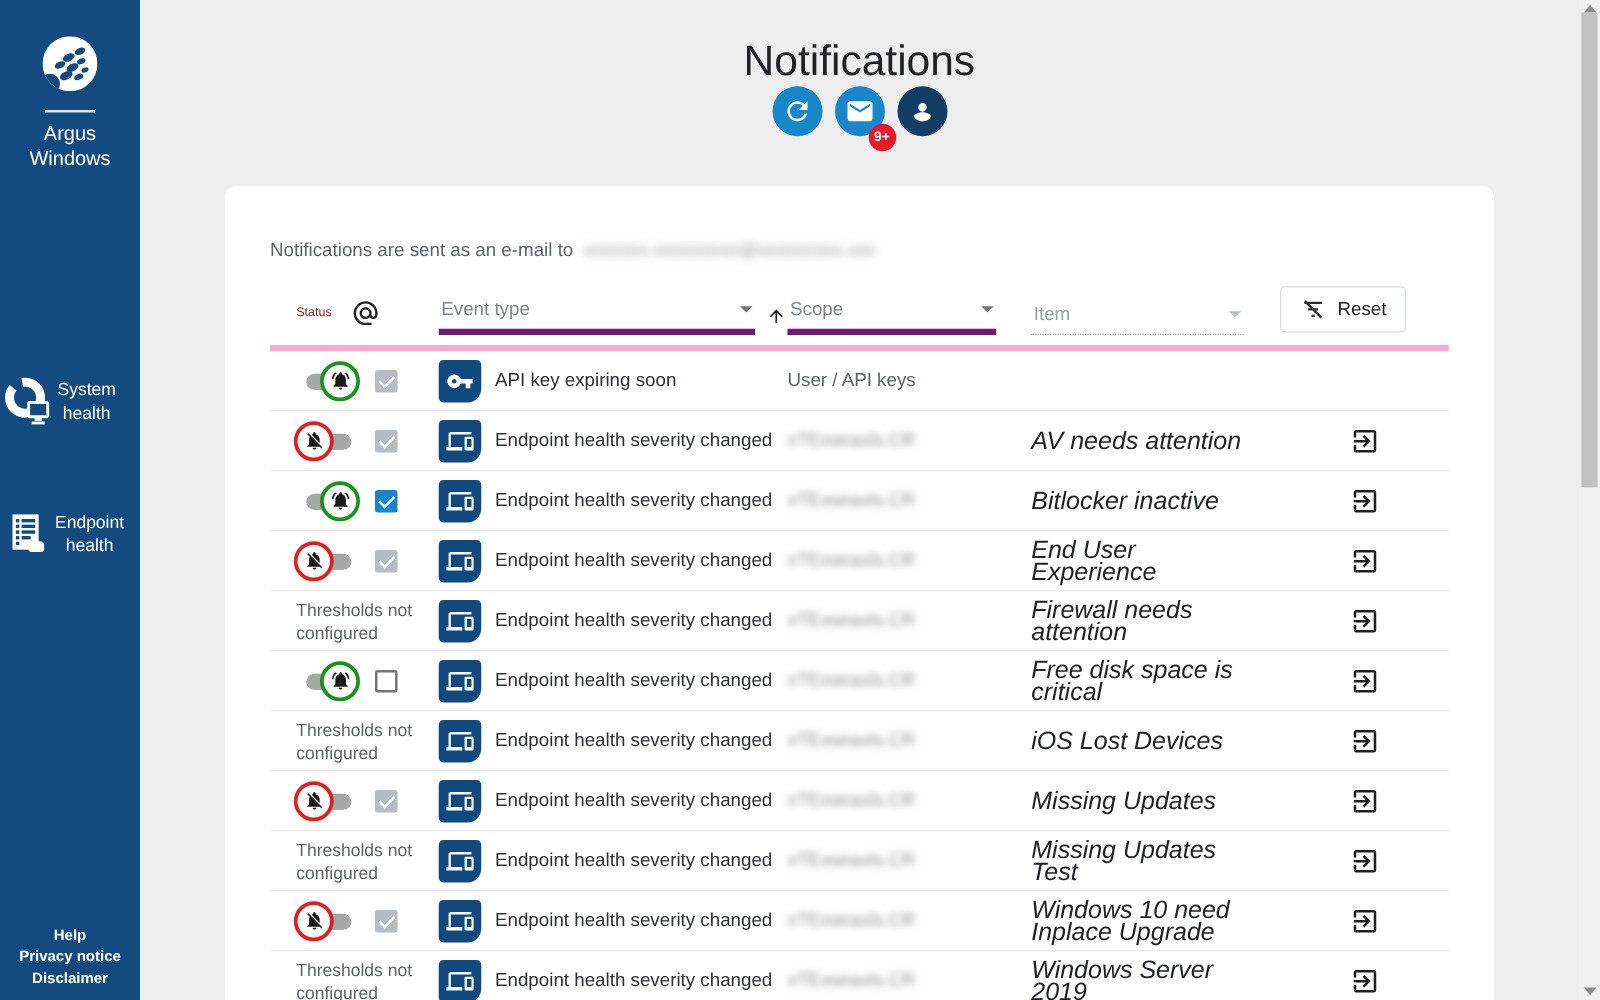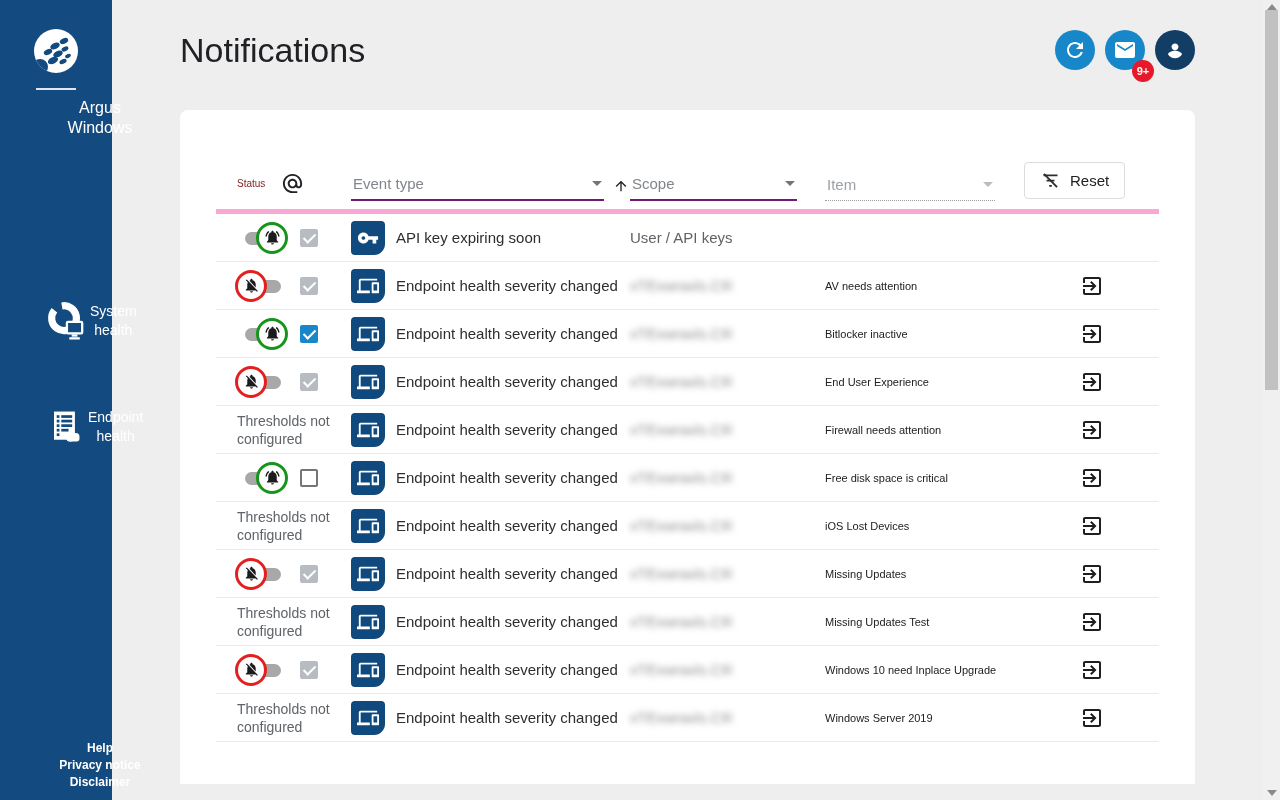--- a/index.html
+++ b/index.html
@@ -1,70 +1,70 @@
 <!DOCTYPE html>
 <html><head>
 <meta charset="utf-8">
 <style>
   * { box-sizing: border-box; margin: 0; padding: 0; }
   html,body { width:1280px; height:800px; overflow:hidden; font-family:"Liberation Sans",sans-serif; background:#eeeeee; }
 
   
-  .sidebar { position:fixed; left:0; top:0; width:112px; height:800px; background:#134a80; z-index:5;padding-left:44px; }
+  .sidebar { position:fixed; left:0; top:0; width:112px; height:800px; background:#134a80; z-index:5; }
   .logo-wrap { position:absolute; top:29px; left:0; width:112px; display:flex; justify-content:center; }
   .logo-divider { position:absolute; top:88px; left:36px; width:40px; height:2px; background:#dfe6ee; }
   .app-name { position:absolute; top:98px; width:112px; text-align:center; color:#fff; font-size:16px; line-height:20px; }
   .nav-item { position:absolute; width:112px; display:flex; flex-direction:row; align-items:center; gap:4px; color:#fff; cursor:pointer; }
   .nav-item .nav-label { font-size:14px; line-height:19px; text-align:center; }
   .nav-sys { top:300px; }
   .nav-end { top:407px; }
   .sidebar-footer { position:absolute; bottom:9px; width:112px; text-align:center; color:#fff; font-size:12px; font-weight:bold; line-height:17px; }
   .sidebar-footer div { cursor:pointer; }
 
   
   .main { margin-left:112px; width:1151px; }
-  .header { display:flex; align-items:center; justify-content:space-between; padding:30px 68px 0 68px; }
+  .header { display:flex; align-items:center; justify-content:space-between; padding:30px 68px 0 68px;flex-direction:column; }
   .page-title { font-size:34px; color:#202124; font-weight:400; }
   .header-actions { display:flex; gap:10px; }
   .hbtn { width:40px; height:40px; border-radius:50%; border:none; display:flex; align-items:center; justify-content:center; cursor:pointer; position:relative; }
   .hbtn.light { background:#1787c9; }
   .hbtn.dark { background:#123e66; }
   .badge { position:absolute; right:-9px; bottom:-12px; min-width:22px; height:22px; border-radius:11px; background:#e6192a; color:#fff; font-size:11px; font-weight:bold; display:flex; align-items:center; justify-content:center; padding:0 4px; }
 
   
   .card { margin:40px 68px 0 68px; background:#fff; border-radius:8px 8px 0 0; padding:32px 36px 0 36px; height:674px; overflow:hidden; }
   .card-title { font-size:22px; font-weight:bold; color:#202124; }
   .email-line { margin-top:11px; font-size:15px; color:#5f6368; }
   .blurred-email { filter:blur(3.5px); color:#9b9b9b; margin-left:4px; }
 
   
   .filter-row { display:flex; align-items:flex-end; margin-top:19px; height:40px; }
   .f-status { width:135px; padding-left:21px; display:flex; align-items:center; gap:16px; padding-bottom:6px; }
   .status-label { font-size:10px; font-weight:normal; color:#7f1d1d; }
   .f-event { width:279px; display:flex; align-items:flex-end; }
   .f-scope { width:195px; } .f-item { width:199px; }
   .f-actions { flex:1; display:flex; align-items:center; padding-bottom:2px; }
-  .select { display:flex; align-items:center; justify-content:space-between; border-bottom:2px solid #701a75; padding:6px 2px 7px 2px; cursor:pointer; }
+  .select { display:flex; align-items:center; justify-content:space-between; border-bottom:5px solid #701a75; padding:6px 2px 7px 2px; cursor:pointer; }
   .select .sel-label { font-size:15px; color:#80868b; }
   .caret { width:0; height:0; border-left:5px solid transparent; border-right:5px solid transparent; border-top:5px solid #757575; }
   .sel-event { width:253px; }
   .sel-scope { width:167px; }
   .sel-item { width:170px; border-bottom:1px dotted #9e9e9e; }
   .sel-item .sel-label { color:#9aa0a6; }
   .sel-item .caret { border-top-color:#b9bdc2; }
   .sort-arrow { margin:0 0 7px 9px; cursor:pointer; }
   .reset-btn { display:flex; align-items:center; gap:9px; height:37px; padding:0 15px; background:#fff; border:1px solid #dadce0; border-radius:4px; font-size:15px; color:#202124; cursor:pointer; }
 
   
   .table { margin-top:8px; border-top:5px solid #f9a8d4; }
   .row { display:flex; align-items:center; height:48px; border-bottom:1px solid #e9e9e9; }
   .col-status { width:135px; padding-left:21px; display:flex; align-items:center; flex:none; }
   .col-event { width:279px; display:flex; align-items:center; gap:11px; flex:none; }
   .col-scope { width:195px; flex:none; font-size:15px; color:#5f6368; }
-  .col-item { width:199px; flex:none; font-size:11px; color:#202124; line-height:18px; padding-right:14px; }
+  .col-item { width:199px; flex:none; font-size:20px; color:#202124; line-height:18px; padding-right:14px;font-style:italic; }
   .col-actions { flex:1; display:flex; justify-content:center; }
   .thresholds { font-size:14px; color:#5f6368; line-height:18px; width:100px; }
   .blurred { filter:blur(3px); color:#8f8f8f; }
 
   .toggle { position:relative; width:50px; height:32px; flex:none; cursor:pointer; }
   .toggle .track { position:absolute; left:8px; top:10px; width:36px; height:13px; border-radius:7px; background:#a8a8a8; }
   .toggle .thumb { position:absolute; top:0; width:32px; height:32px; border-radius:50%; background:#fff; border:3px solid #000; display:flex; align-items:center; justify-content:center; }
   .toggle.on .thumb { left:19px; border-color:#17941b; }
   .toggle.off .thumb { left:-2px; border-color:#e3201f; }
 
@@ -178,20 +178,24 @@
       </button>
       <button class="hbtn dark">
         <svg width="26" height="26" viewBox="0 0 24 24" fill="#fff">
             <path d="M12 5.9c1.77 0 3.2 1.43 3.2 3.2s-1.43 3.2-3.2 3.2-3.2-1.43-3.2-3.2 1.43-3.2 3.2-3.2zm0 13.6c-2.67 0-5.03-1.37-6.4-3.44.03-2.12 4.27-3.29 6.4-3.29 2.12 0 6.37 1.17 6.4 3.29-1.37 2.07-3.73 3.44-6.4 3.44z"></path>
           </svg>
       </button>
     </div>
   </div>
 
   <div class="card">
+    <div class="email-line">
+      <span>Notifications are sent as an e-mail to</span>
+      <span class="blurred-email">xxxxxxx.xxxxxxxxx@xxxxxxxxx.xxx</span>
+    </div>
 
     <div class="filter-row">
       <div class="f-status">
         <span class="status-label">Status</span>
         <svg width="23" height="23" viewBox="0 0 24 24" fill="#202124">
             <path d="M12 2C6.48 2 2 6.48 2 12s4.48 10 10 10h5v-2h-5c-4.34 0-8-3.66-8-8s3.66-8 8-8 8 3.66 8 8v1.43c0 .79-.71 1.57-1.5 1.57s-1.5-.78-1.5-1.57V12c0-2.76-2.24-5-5-5s-5 2.24-5 5 2.24 5 5 5c1.38 0 2.64-.56 3.54-1.47.65.89 1.77 1.47 2.96 1.47 1.97 0 3.5-1.6 3.5-3.57V12c0-5.52-4.48-10-10-10zm0 13c-1.66 0-3-1.34-3-3s1.34-3 3-3 3 1.34 3 3-1.34 3-3 3z"></path>
           </svg>
       </div>
       <div class="f-event">
         <div class="select sel-event">

